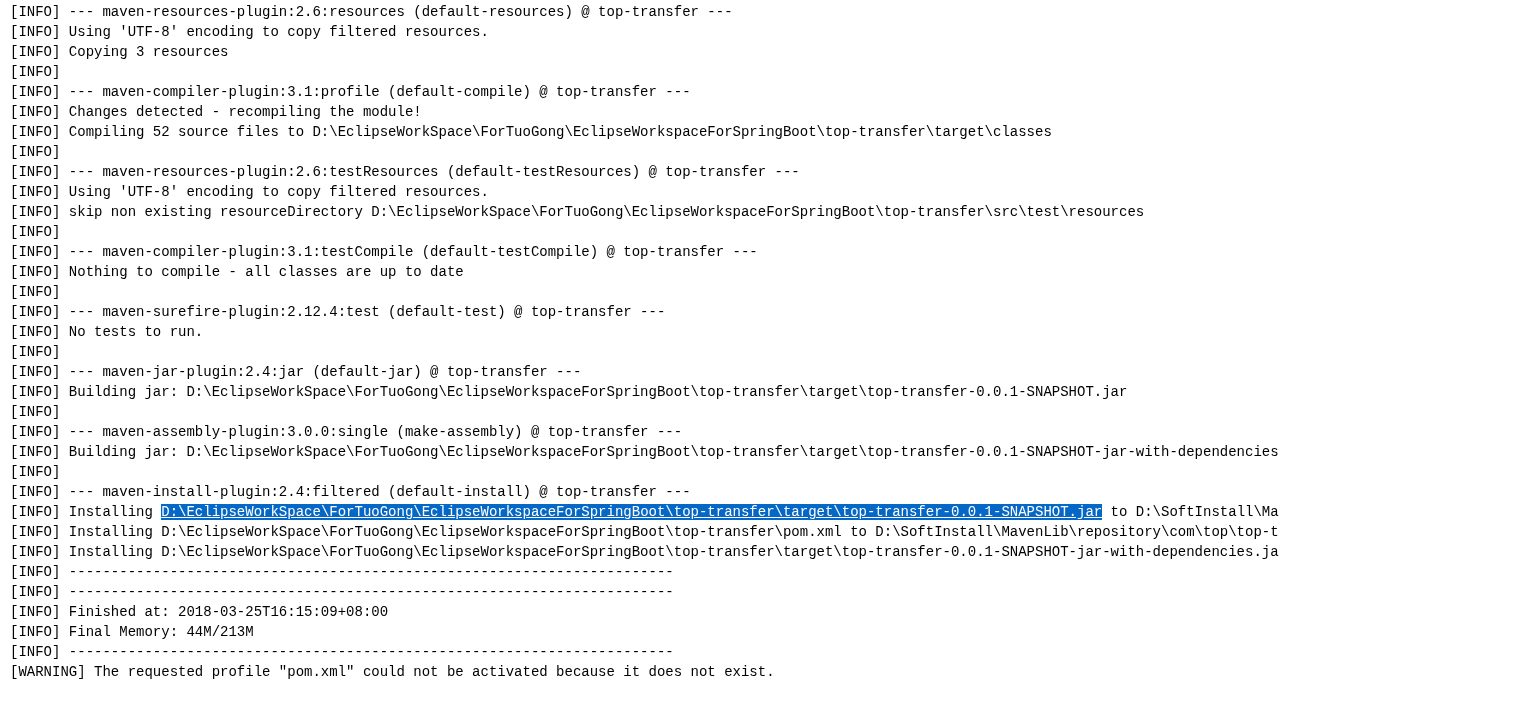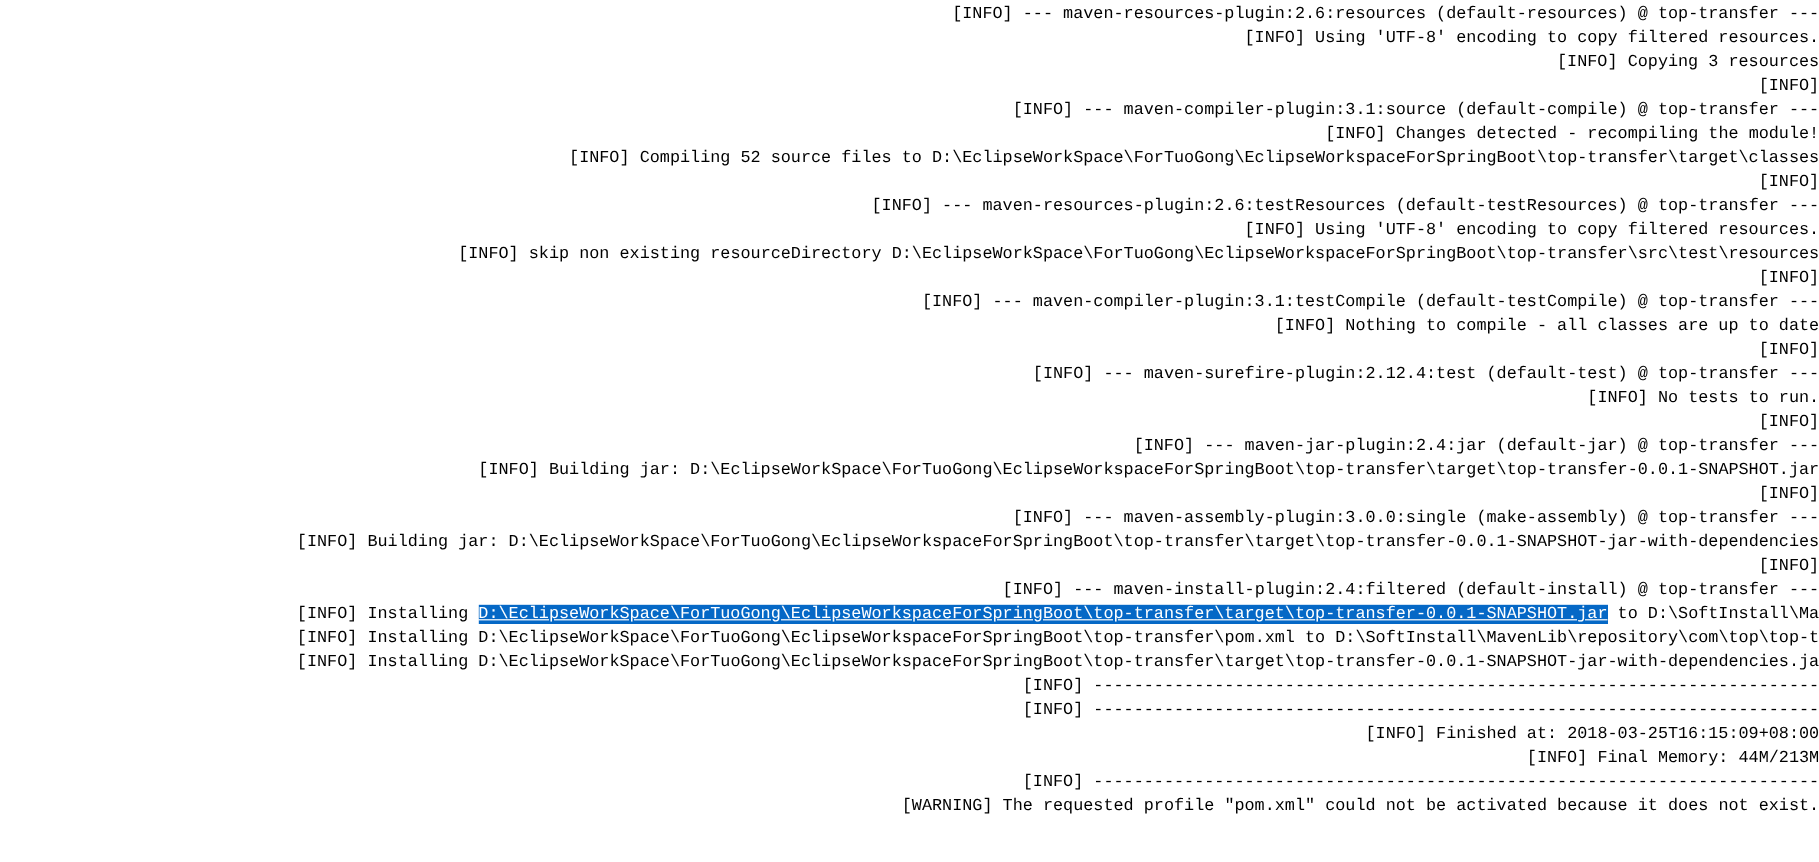--- a/index.html
+++ b/index.html
@@ -13,37 +13,36 @@
       white-space: nowrap;
       overflow-x: hidden;
       text-rendering: optimizeLegibility;
     }
     .console {
       padding-left: 10px;
       padding-top: 2px;
     }
     .line {
       display: block;
-      text-align: right;
     }
     .selected {
       background: #0568c6;
       color: #fff;
       text-decoration: underline;
     }
   </style>
 </head>
 <body>
 
 <div class="console">
   <span class="line"><span>[INFO]</span> <span>--- maven-resources-plugin:2.6:resources (default-resources) @ top-transfer ---</span></span>
   <span class="line"><span>[INFO]</span> <span>Using 'UTF-8' encoding to copy filtered resources.</span></span>
   <span class="line"><span>[INFO]</span> <span>Copying 3 resources</span></span>
   <span class="line"><span>[INFO]</span> <span></span></span>
-  <span class="line"><span>[INFO]</span> <span>--- maven-compiler-plugin:3.1:source (default-compile) @ top-transfer ---</span></span>
+  <span class="line"><span>[INFO]</span> <span>--- maven-compiler-plugin:3.1:profile (default-compile) @ top-transfer ---</span></span>
   <span class="line"><span>[INFO]</span> <span>Changes detected - recompiling the module!</span></span>
   <span class="line"><span>[INFO]</span> <span>Compiling 52 source files to D:\EclipseWorkSpace\ForTuoGong\EclipseWorkspaceForSpringBoot\top-transfer\target\classes</span></span>
   <span class="line"><span>[INFO]</span> <span></span></span>
   <span class="line"><span>[INFO]</span> <span>--- maven-resources-plugin:2.6:testResources (default-testResources) @ top-transfer ---</span></span>
   <span class="line"><span>[INFO]</span> <span>Using 'UTF-8' encoding to copy filtered resources.</span></span>
   <span class="line"><span>[INFO]</span> <span>skip non existing resourceDirectory D:\EclipseWorkSpace\ForTuoGong\EclipseWorkspaceForSpringBoot\top-transfer\src\test\resources</span></span>
   <span class="line"><span>[INFO]</span> <span></span></span>
   <span class="line"><span>[INFO]</span> <span>--- maven-compiler-plugin:3.1:testCompile (default-testCompile) @ top-transfer ---</span></span>
   <span class="line"><span>[INFO]</span> <span>Nothing to compile - all classes are up to date</span></span>
   <span class="line"><span>[INFO]</span> <span></span></span>

